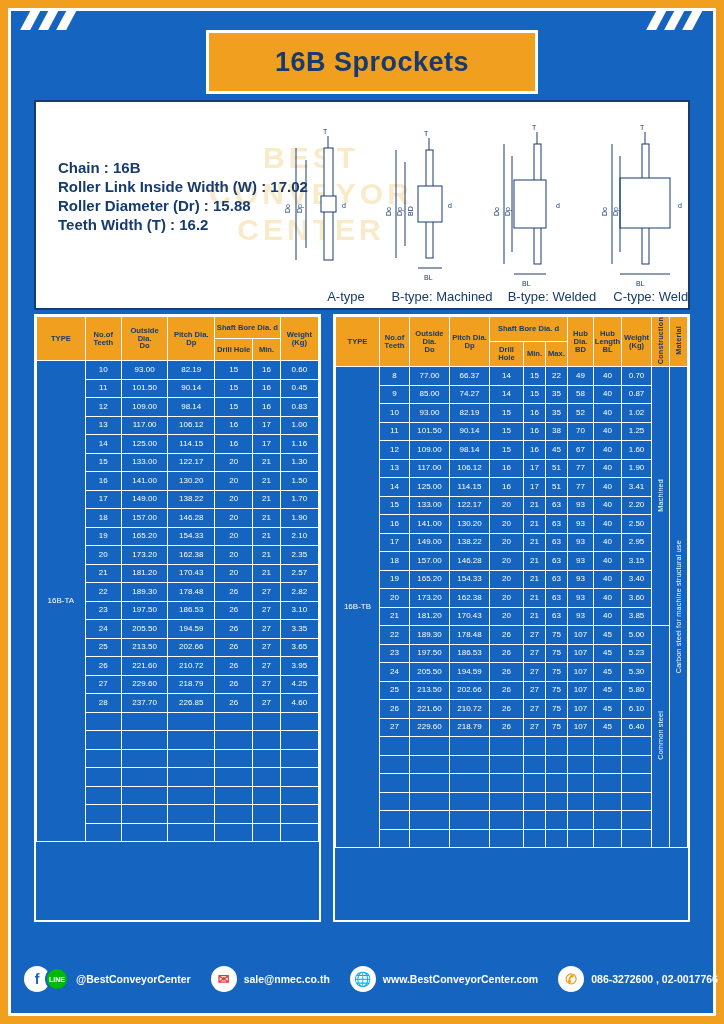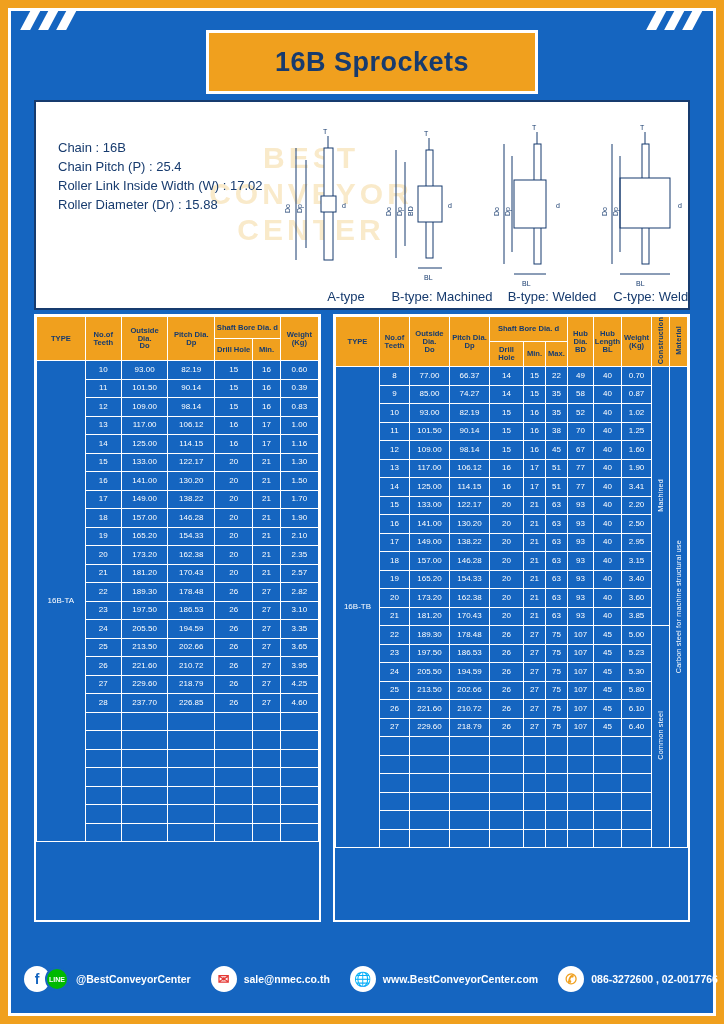--- a/index.html
+++ b/index.html
@@ -37,22 +37,22 @@
   .title-wrap .title{
     color:#173b6e;font-size:27px;font-weight:bold;letter-spacing:.5px;
   }
   
   .spec-panel{
     position:absolute;left:20px;top:86px;right:20px;height:206px;
     background:#ffffff;border:2px solid #173b6e;
     overflow:hidden;
   }
   .spec-list{
-    position:absolute;left:22px;top:36px;
-    color:#173b6e;font-size:13px;font-weight:normal;line-height:19px;
+    position:absolute;left:22px;top:56px;
+    color:#173b6e;font-size:15px;font-weight:bold;line-height:19px;
   }
   .spec-list div{white-space:nowrap;}
   .diagram{
     position:absolute;left:240px;top:6px;right:4px;bottom:0;
   }
   .wm{
     position:absolute;left:150px;top:38px;width:250px;height:120px;
     color:#f5d9a0;font-size:30px;font-weight:bold;letter-spacing:4px;
     line-height:36px;opacity:.55;text-align:center;pointer-events:none;
   }
@@ -135,23 +135,23 @@
 
   <div class="title-wrap">
     <div class="title">16B Sprockets</div>
   </div>
 
   <div class="spec-panel">
     <div class="wm">BEST CONVEYOR CENTER</div>
 
     <div class="spec-list">
       <div>Chain :  16B</div>
-      <div>Chain Pitch (P) :  25.4</div>
       <div>Roller Link Inside Width (W) : 17.02</div>
       <div>Roller Diameter (Dr) : 15.88</div>
+      <div>Teeth Width (T) : 16.2</div>
     </div>
 
     <div class="diagram">
       <svg width="440" height="200" viewBox="0 0 440 200">
         <g stroke="#173b6e" fill="none" stroke-width="1">
 
           <rect x="48" y="40" width="9" height="112" fill="#ffffff"></rect>
           <line x1="52" y1="28" x2="52" y2="40"></line>
           <text x="47" y="26" font-size="7" fill="#173b6e" stroke="none">T</text>
           <line x1="20" y1="40" x2="20" y2="152"></line>
@@ -242,21 +242,21 @@
               <td>15</td>
               <td>16</td>
               <td>0.60</td>
             </tr>
             <tr>
               <td>11</td>
               <td>101.50</td>
               <td>90.14</td>
               <td>15</td>
               <td>16</td>
-              <td>0.39</td>
+              <td>0.45</td>
             </tr>
             <tr>
               <td>12</td>
               <td>109.00</td>
               <td>98.14</td>
               <td>15</td>
               <td>16</td>
               <td>0.83</td>
             </tr>
             <tr>

